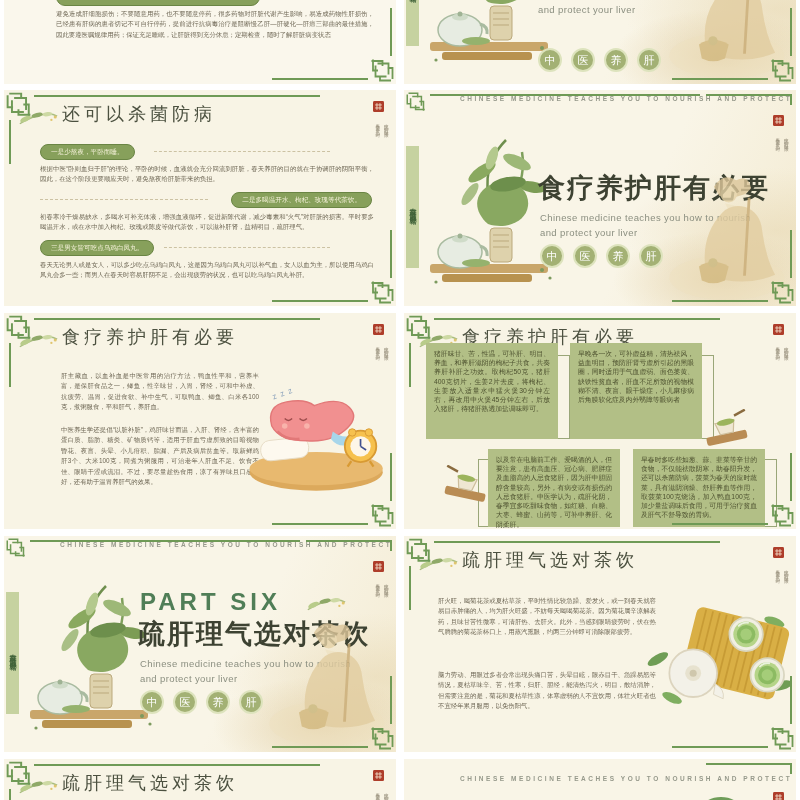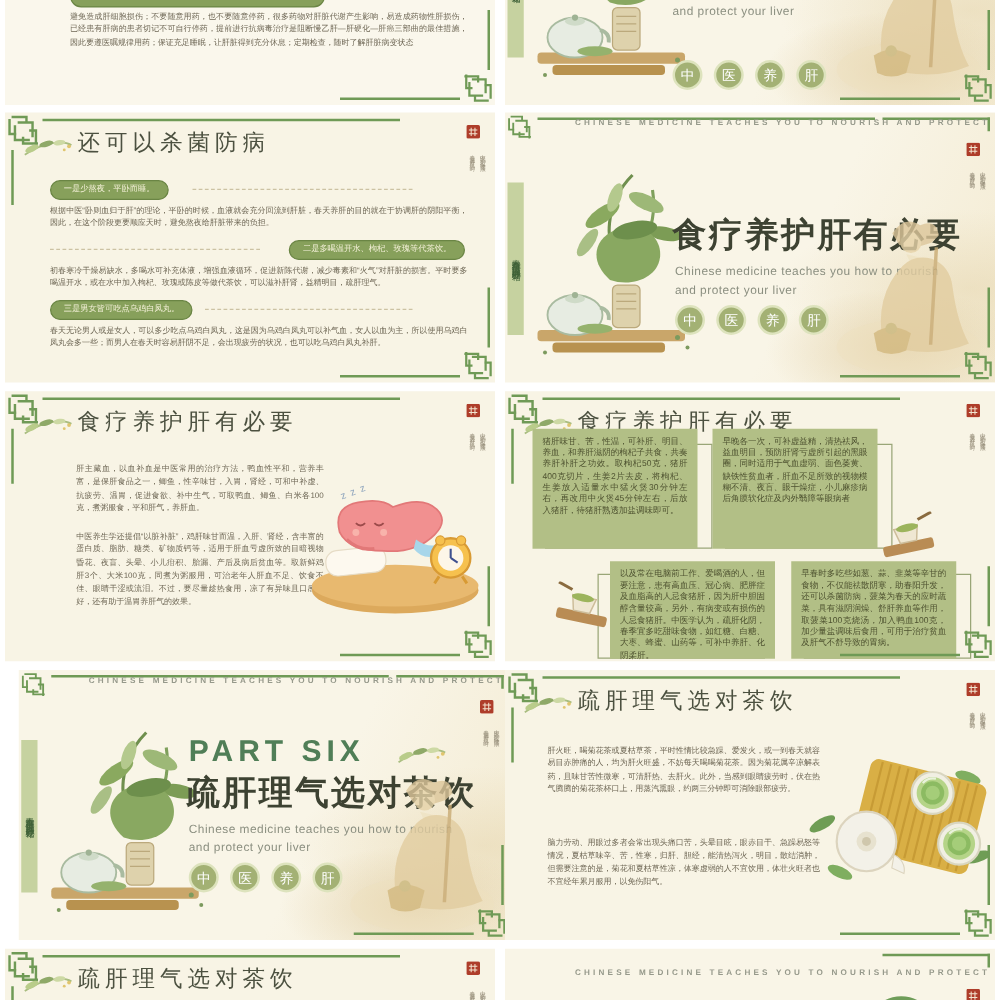--- a/index.html
+++ b/index.html
@@ -355,21 +355,21 @@
       </svg>
     <div class="orn-br abs" style="right:0;bottom:0;width:392px;height:216px;">
       <i class="h" style="width:96px;"></i>
         <i class="v" style="height:48px;"></i>
       <svg class="knot" style="position:absolute;right:2px;bottom:2px;width:24px;height:24px;transform:rotate(180deg)">
           <use href="#knot"></use>
         </svg>
     </div>
   </div>
 
-  <div class="slide" style="left:15px;top:536px;background:#f9f5e7;">
+  <div class="slide" style="left:4px;top:536px;background:#f9f5e7;">
     <div class="wash"></div>
     <svg class="knot" style="position:absolute;left:2px;top:2px;width:20px;height:20px;">
         <use href="#knot"></use>
       </svg>
     <div class="gline abs" style="left:26px;top:4px;width:270px;height:2px;"></div>
     <div class="sec-tr"></div>
     <div class="banner">CHINESE MEDICINE TEACHES YOU TO NOURISH AND PROTECT THE LIVER</div>
     <div class="sealwrap" style="top:22px;">
       <svg style="width:11px;height:11px;">
           <use href="#seal"></use>

